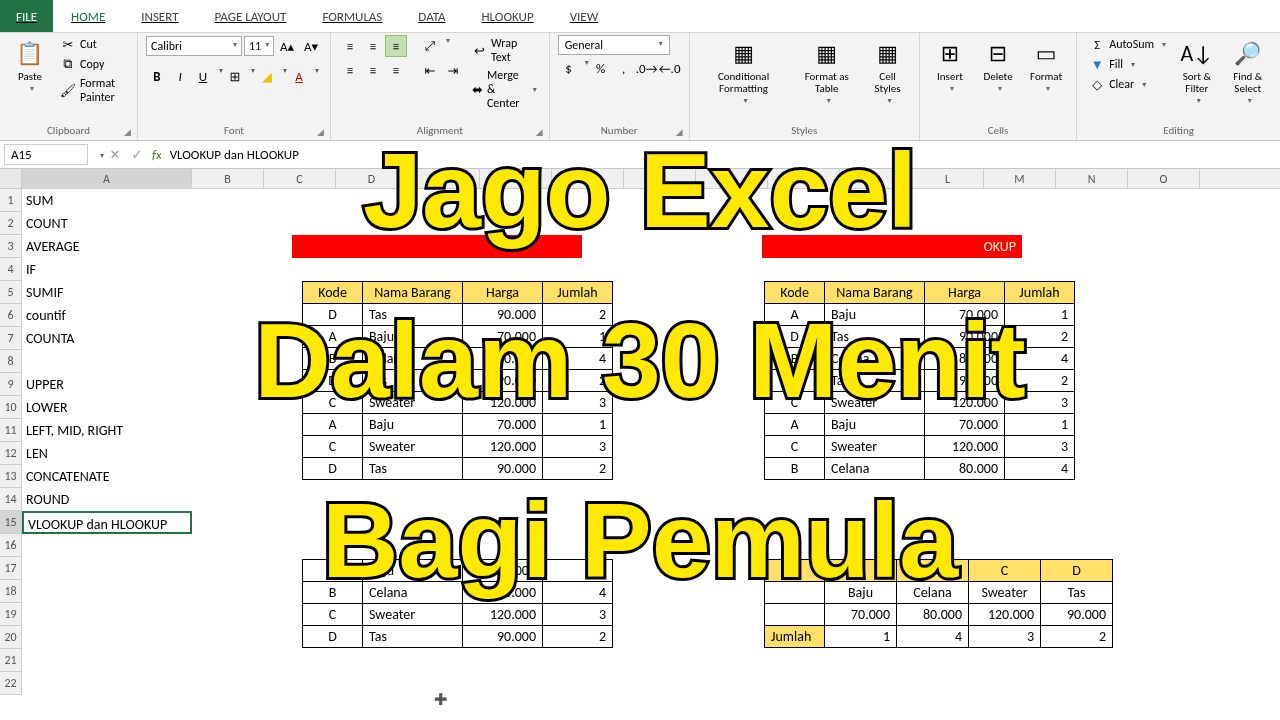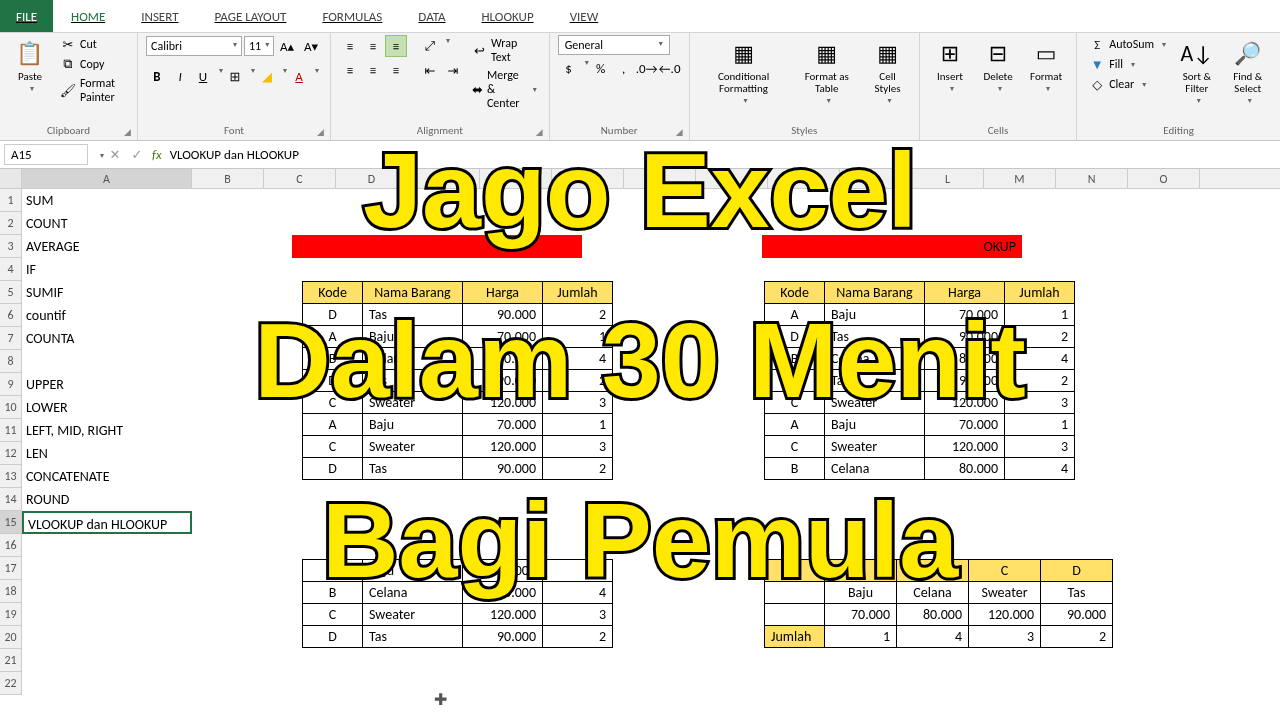--- a/index.html
+++ b/index.html
@@ -338,21 +338,21 @@
         <div class="row-h">17</div>
         <div class="row-h">18</div>
         <div class="row-h">19</div>
         <div class="row-h">20</div>
         <div class="row-h">21</div>
         <div class="row-h">22</div>
       </div>
     <div class="cells" id="cells">
 
       <div class="red-banner" style="left:270px; top:46px; width:290px"></div>
-      <div class="red-banner" style="left:740px; top:46px; width:260px; color:#000000; text-align:right; padding-right:6px; font-size:14px; line-height:23px">OKUP</div>
+      <div class="red-banner" style="left:740px; top:46px; width:260px; color:#fef9c3; text-align:right; padding-right:6px; font-size:14px; line-height:23px">OKUP</div>
 
       <table class="data-table" style="left:280px; top:92px;">
         <tbody>
             <tr>
               <th style="width:60px">Kode</th>
               <th style="width:100px">Nama Barang</th>
               <th style="width:80px">Harga</th>
               <th style="width:70px">Jumlah</th>
             </tr>
         </tbody>

